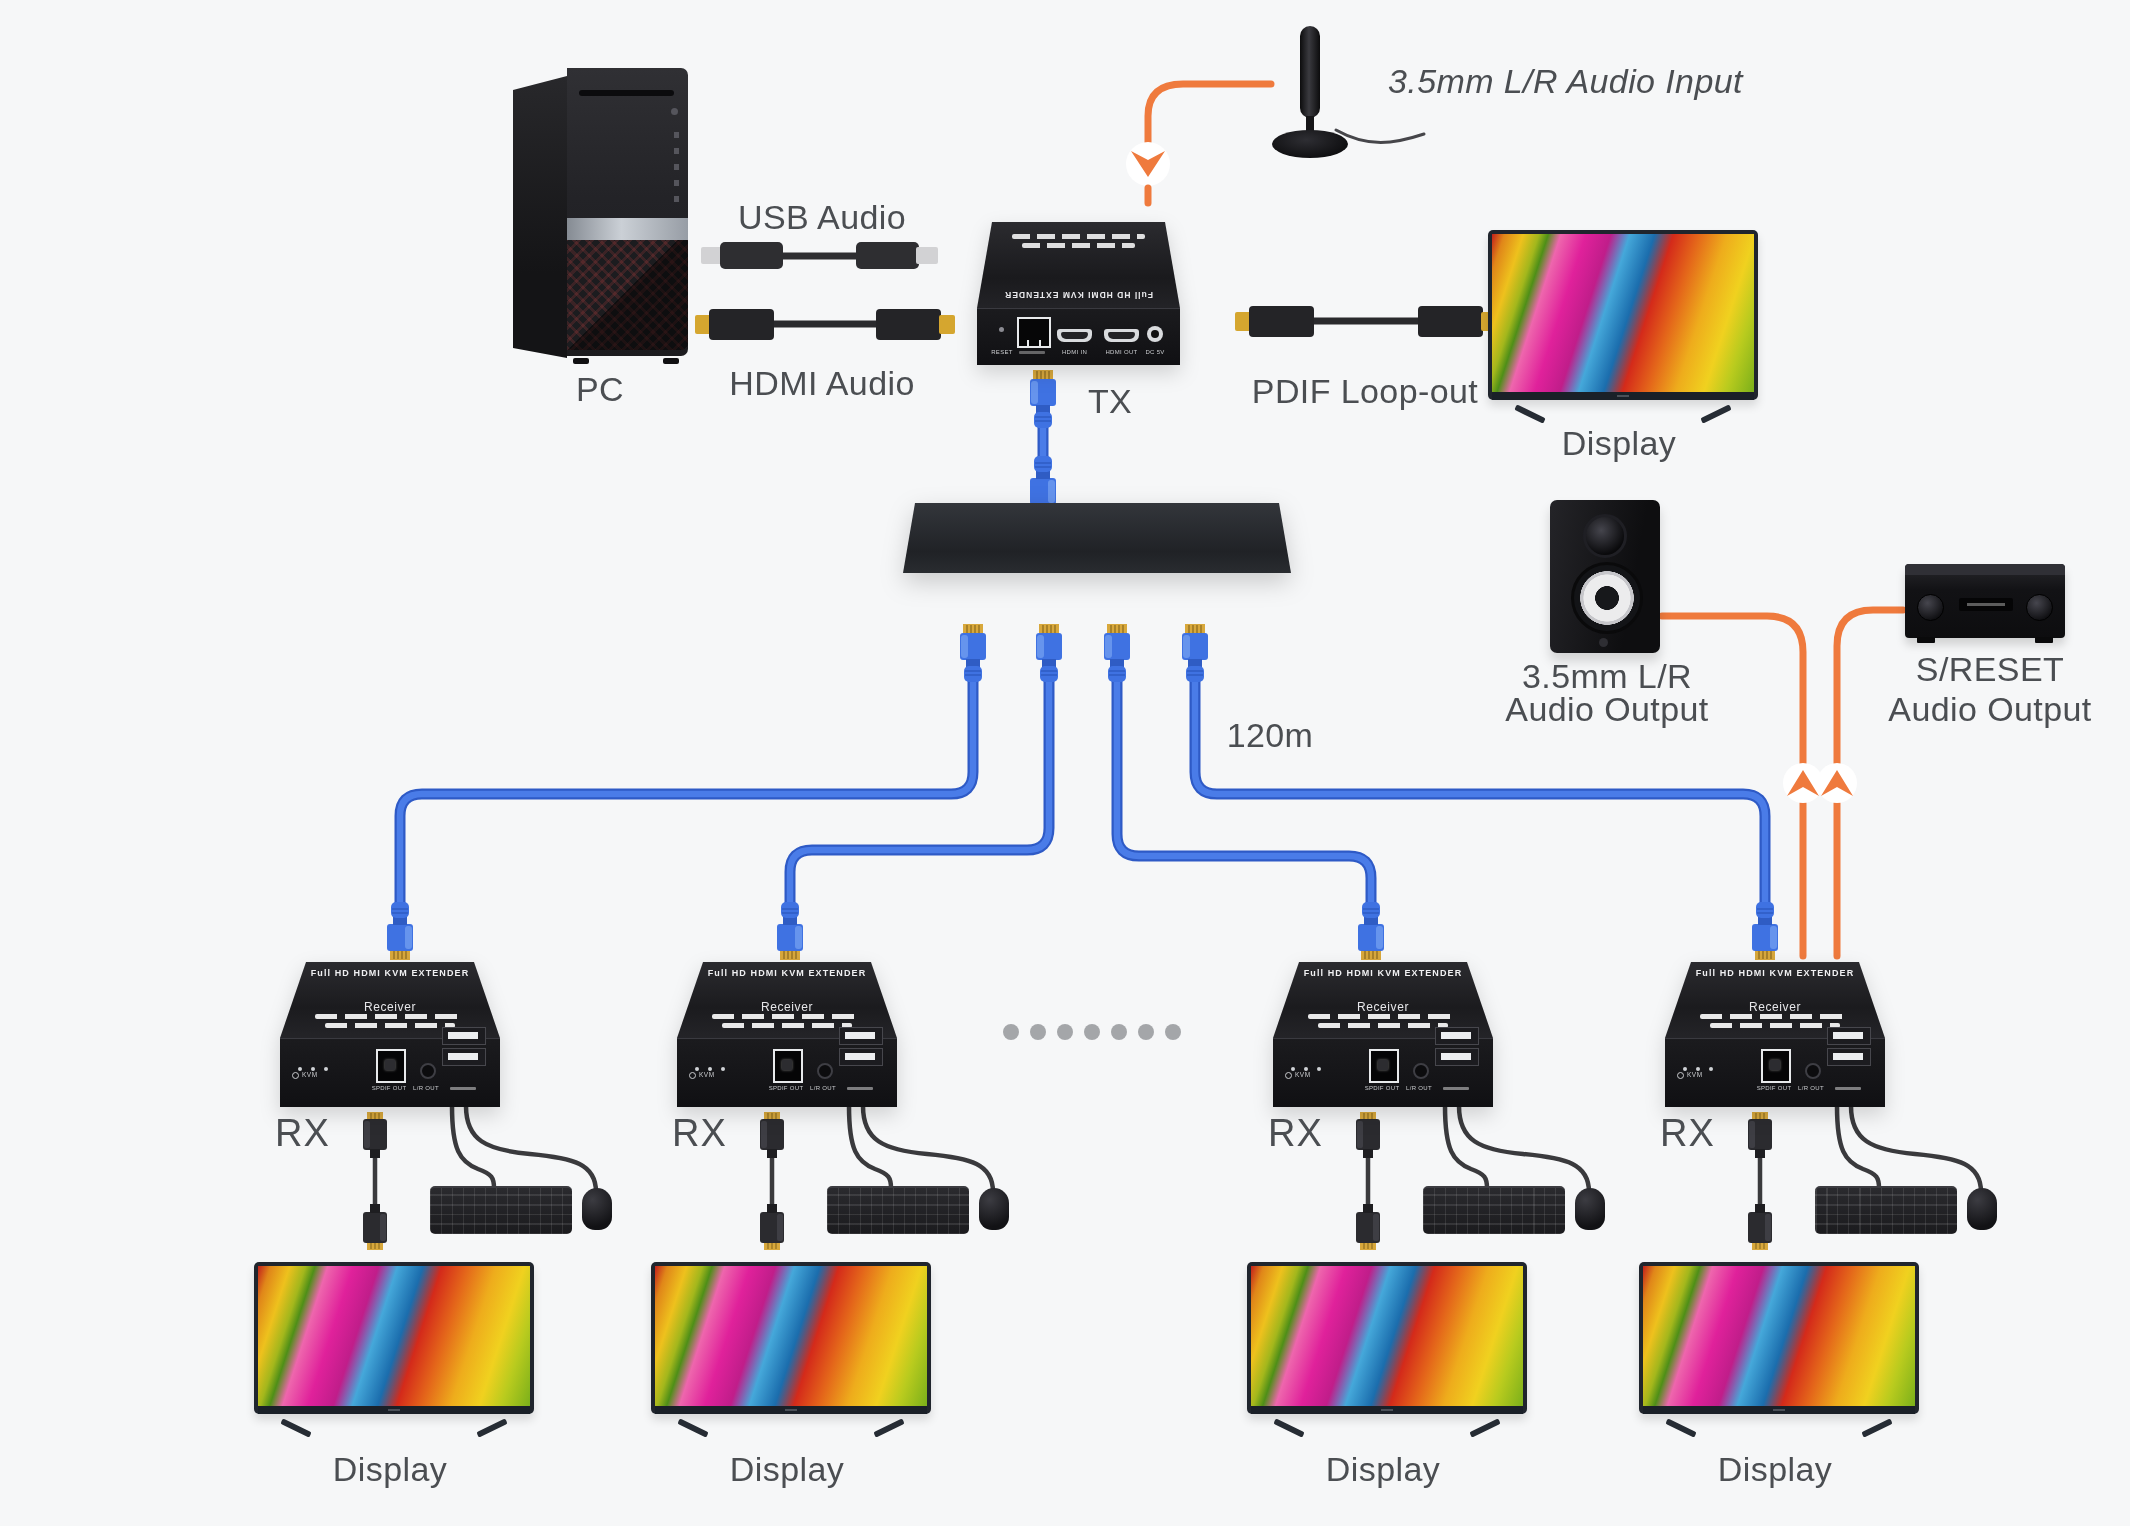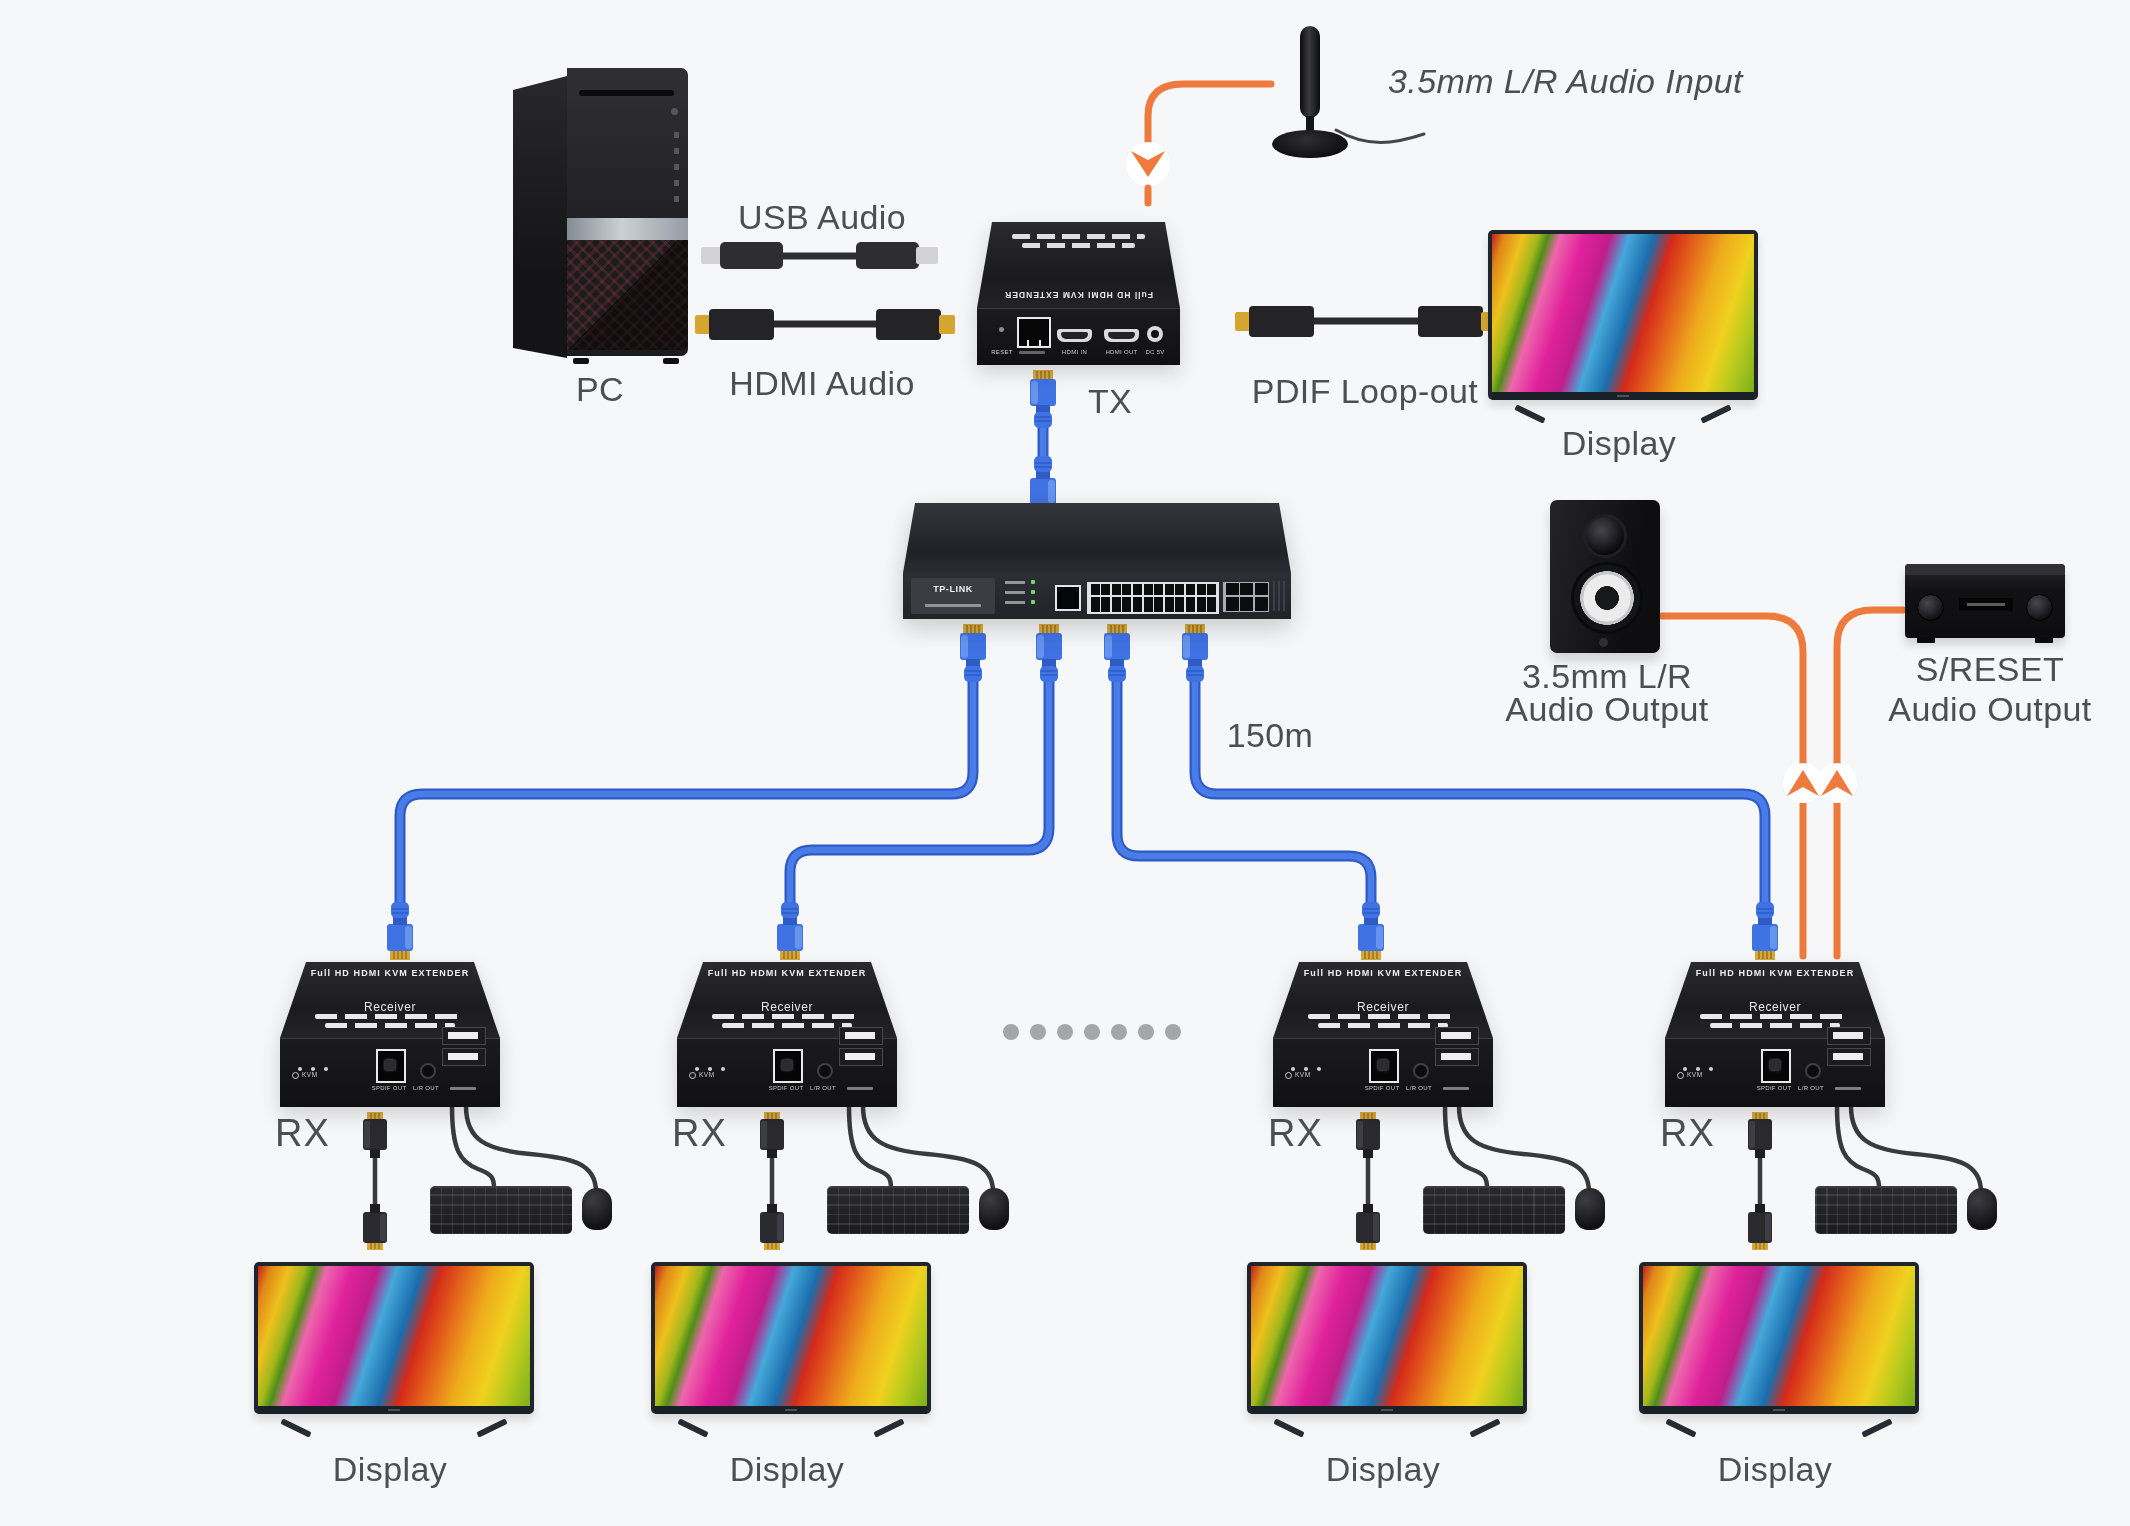--- a/index.html
+++ b/index.html
@@ -329,38 +329,23 @@
 <div class="dev monitor" style="left:1488px;top:230px;width:262px;">
   <div class="screen" style="height:158px;"></div>
   <div class="m-strip"></div>
   <i class="foot fl"></i>
     <i class="foot fr"></i>
 </div>
 <div class="lbl" style="left:1488px;top:424px;width:262px;">Display</div>
 
 <div class="dev switch">
   <div class="sw-top"></div>
-  <div class="sw-face">
-    <div class="sw-logo">
-        <span>TP-LINK</span>
-      </div>
-    <div class="sw-led" style="top:8px;"></div>
-    <div class="sw-led" style="top:18px;"></div>
-    <div class="sw-led" style="top:28px;"></div>
-    <div class="sw-led-dot" style="top:7px;"></div>
-    <div class="sw-led-dot" style="top:17px;"></div>
-    <div class="sw-led-dot" style="top:27px;"></div>
-    <div class="sw-rj45"></div>
-    <div class="sw-ports"></div>
-    <div class="sw-sfp"></div>
-    <div class="sw-vent"></div>
-  </div>
-</div>
-
-<div class="lbl" style="left:1190px;top:716px;width:160px;">150m</div>
+</div>
+
+<div class="lbl" style="left:1190px;top:716px;width:160px;">120m</div>
 
 <div class="dev speaker">
   <div class="tweeter"></div>
   <div class="woofer"></div>
   <div class="sp-dot"></div>
 </div>
 <div class="lbl" style="left:1467px;top:657px;width:280px;">3.5mm L/R</div>
 <div class="lbl" style="left:1467px;top:690px;width:280px;">Audio Output</div>
 
 <div class="dev amp">

